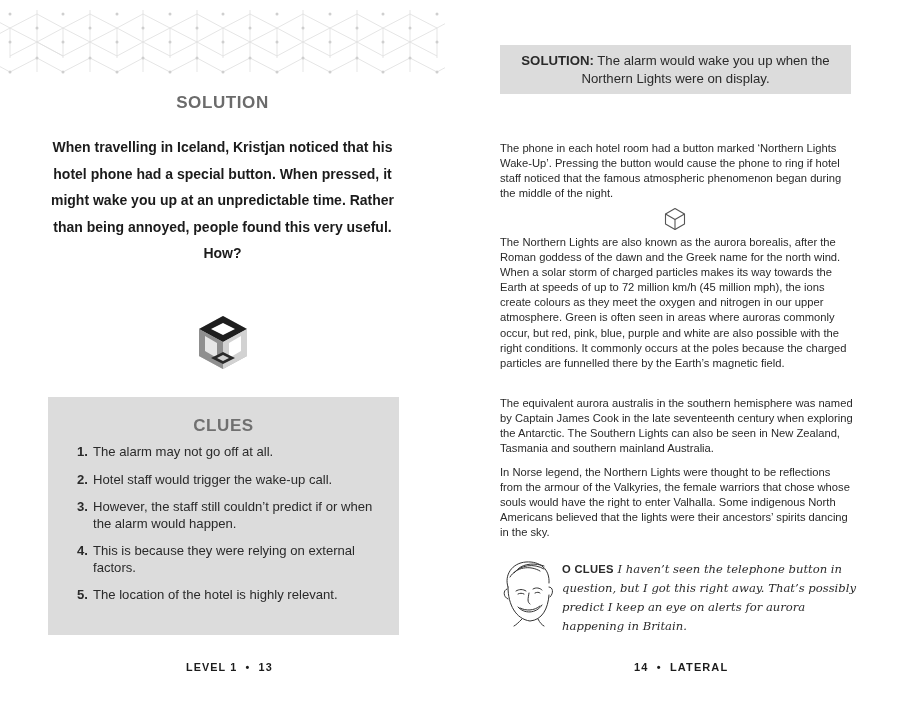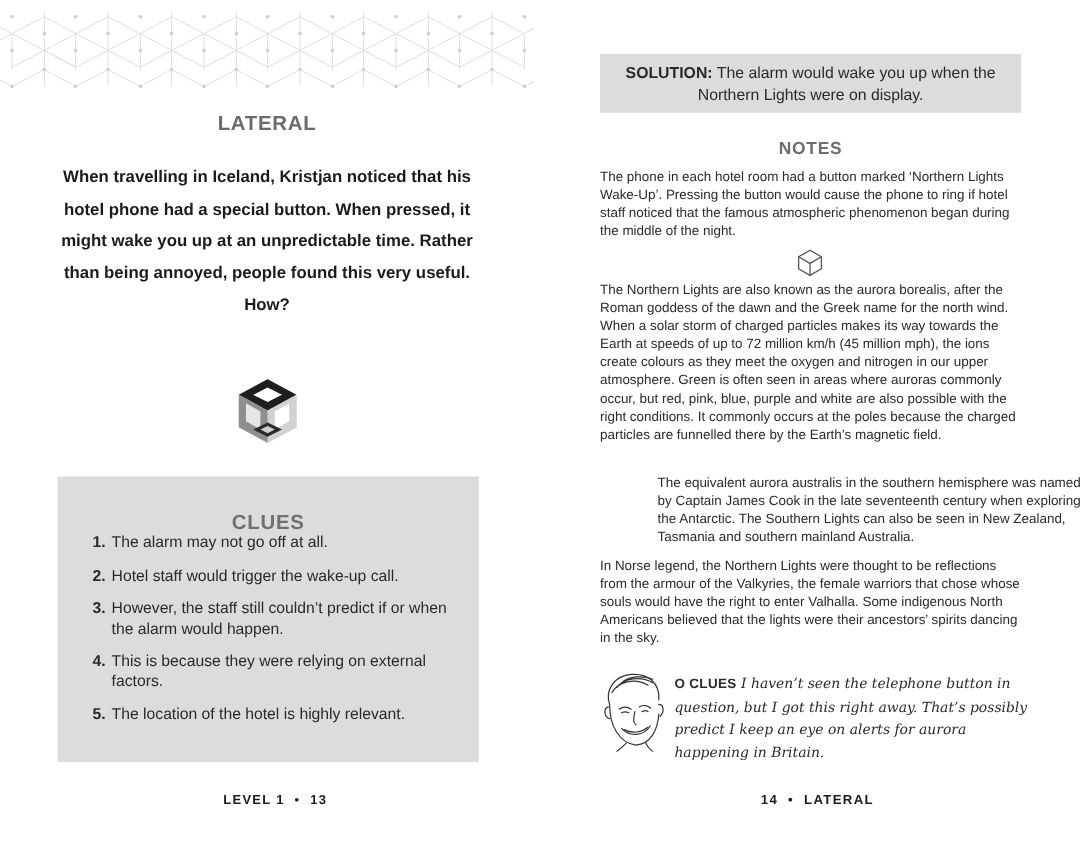--- a/index.html
+++ b/index.html
@@ -20,21 +20,21 @@
   .q-text {
     position:absolute; left:50px; width:345px; top:134px; text-align:center;
     font-weight:bold; font-size:14px; line-height:26.5px; color:#1b1b1b;
   }
   .puzzle-icon { position:absolute; left:197px; top:314px; width:52px; height:56px; }
 
   .clues-box {
     position:absolute; left:48px; top:397px; width:351px; height:238px; background:#dcdcdc;
   }
   .clues-heading {
-    position:absolute; left:0; width:351px; top:29px; text-align:center;
+    position:absolute; left:0; width:351px; top:19px; text-align:center;
     font-weight:bold; font-size:17px; letter-spacing:0.6px; color:#707070;
   }
   .clue-list { position:absolute; left:20px; top:47px; width:318px; margin:0; padding:0; list-style:none; }
   .clue { display:flex; font-size:13.1px; line-height:16.5px; color:#2a2a2a; margin-bottom:11px; }
   .clue-num { width:20px; font-weight:bold; flex:none; text-align:right; padding-right:5px; }
   .clue-text { flex:1; }
 
   .footer-left {
     position:absolute; left:186px; top:661px; font-weight:bold; font-size:10.8px;
     letter-spacing:1.1px; color:#1c1c1c;
@@ -123,21 +123,21 @@
         <circle cx="117" cy="72" r="1.5"></circle>
         <circle cx="170" cy="72" r="1.5"></circle>
         <circle cx="223" cy="72" r="1.5"></circle>
         <circle cx="277" cy="72" r="1.5"></circle>
         <circle cx="330" cy="72" r="1.5"></circle>
         <circle cx="383" cy="72" r="1.5"></circle>
         <circle cx="437" cy="72" r="1.5"></circle>
     </g>
   </svg>
 
-  <div class="q-heading">LATERAL</div>
+  <div class="q-heading">SOLUTION</div>
   <div class="q-text">When travelling in Iceland, Kristjan noticed that his hotel phone had a special button. When pressed, it might wake you up at an unpredictable time. Rather than being annoyed, people found this very useful. How?</div>
 
   <svg class="puzzle-icon" viewBox="0 0 52 56">
     <polygon points="26,2 50,15 50,42 26,55 2,42 2,15" fill="#b9b9b9"></polygon>
     <polygon points="26,2 50,15 26,28 2,15" fill="#1e1e1e"></polygon>
     <polygon points="26,9 38,15 26,21 14,15" fill="#ffffff"></polygon>
     <polygon points="2,15 26,28 26,55 2,42" fill="#8f8f8f"></polygon>
     <polygon points="50,15 26,28 26,55 50,42" fill="#d2d2d2"></polygon>
     <polygon points="8,22 20,29 20,44 8,37" fill="#e6e6e6"></polygon>
     <polygon points="44,22 32,29 32,44 44,37" fill="#ffffff"></polygon>
@@ -174,34 +174,33 @@
   <div class="footer-left" style="white-space:pre;">LEVEL 1  •  13</div>
 </div>
 
 <div class="page page-right">
   <div class="solution-box">
     <div class="inner">
       <span class="solution-label">SOLUTION:</span><span> The alarm would wake you up when the Northern Lights were on display.</span>
     </div>
   </div>
 
-  <div class="notes-heading">NOTES</div>
 
   <p class="notes-para" style="top:141px;">The phone in each hotel room had a button marked ‘Northern Lights Wake-Up’. Pressing the button would cause the phone to ring if hotel staff noticed that the famous atmospheric phenomenon began during the middle of the night.</p>
 
   <svg class="cube-icon" viewBox="0 0 22 24">
     <g fill="none" stroke="#555" stroke-width="1.1" stroke-linejoin="round">
       <polygon points="11,1.5 20.5,7 20.5,17 11,22.5 1.5,17 1.5,7"></polygon>
       <polyline points="1.5,7 11,12.5 20.5,7"></polyline>
       <line x1="11" y1="12.5" x2="11" y2="22.5"></line>
     </g>
   </svg>
 
   <p class="notes-para" style="top:235px;">The Northern Lights are also known as the aurora borealis, after the Roman goddess of the dawn and the Greek name for the north wind. When a solar storm of charged particles makes its way towards the Earth at speeds of up to 72 million km/h (45 million mph), the ions create colours as they meet the oxygen and nitrogen in our upper atmosphere. Green is often seen in areas where auroras commonly occur, but red, pink, blue, purple and white are also possible with the right conditions. It commonly occurs at the poles because the charged particles are funnelled there by the Earth’s magnetic field.</p>
-  <p class="notes-para" style="top:396px;margin-left:48px;">The equivalent aurora australis in the southern hemisphere was named by Captain James Cook in the late seventeenth century when exploring the Antarctic. The Southern Lights can also be seen in New Zealand, Tasmania and southern mainland Australia.</p>
+  <p class="notes-para" style="top:396px;">The equivalent aurora australis in the southern hemisphere was named by Captain James Cook in the late seventeenth century when exploring the Antarctic. The Southern Lights can also be seen in New Zealand, Tasmania and southern mainland Australia.</p>
   <p class="notes-para" style="top:465px;">In Norse legend, the Northern Lights were thought to be reflections from the armour of the Valkyries, the female warriors that chose whose souls would have the right to enter Valhalla. Some indigenous North Americans believed that the lights were their ancestors’ spirits dancing in the sky.</p>
 
   <svg class="author" viewBox="0 0 56 70">
     <g fill="none" stroke="#333" stroke-width="1" stroke-linecap="round">
       <path d="M8,30 C4,18 12,6 26,5 C40,4 50,12 49,26"></path>
       <path d="M10,20 C16,10 30,8 40,14 M14,16 C20,8 34,6 44,12 M18,12 C24,6 36,6 44,9"></path>
       <path d="M8,30 C8,48 16,62 30,64 C42,63 48,52 49,38"></path>
       <path d="M49,30 C53,30 54,36 50,40"></path>
       <path d="M7,32 C3,33 3,40 8,42"></path>
       <path d="M16,34 C19,32 23,32 26,34 M33,32 C36,30 40,31 42,33"></path>

